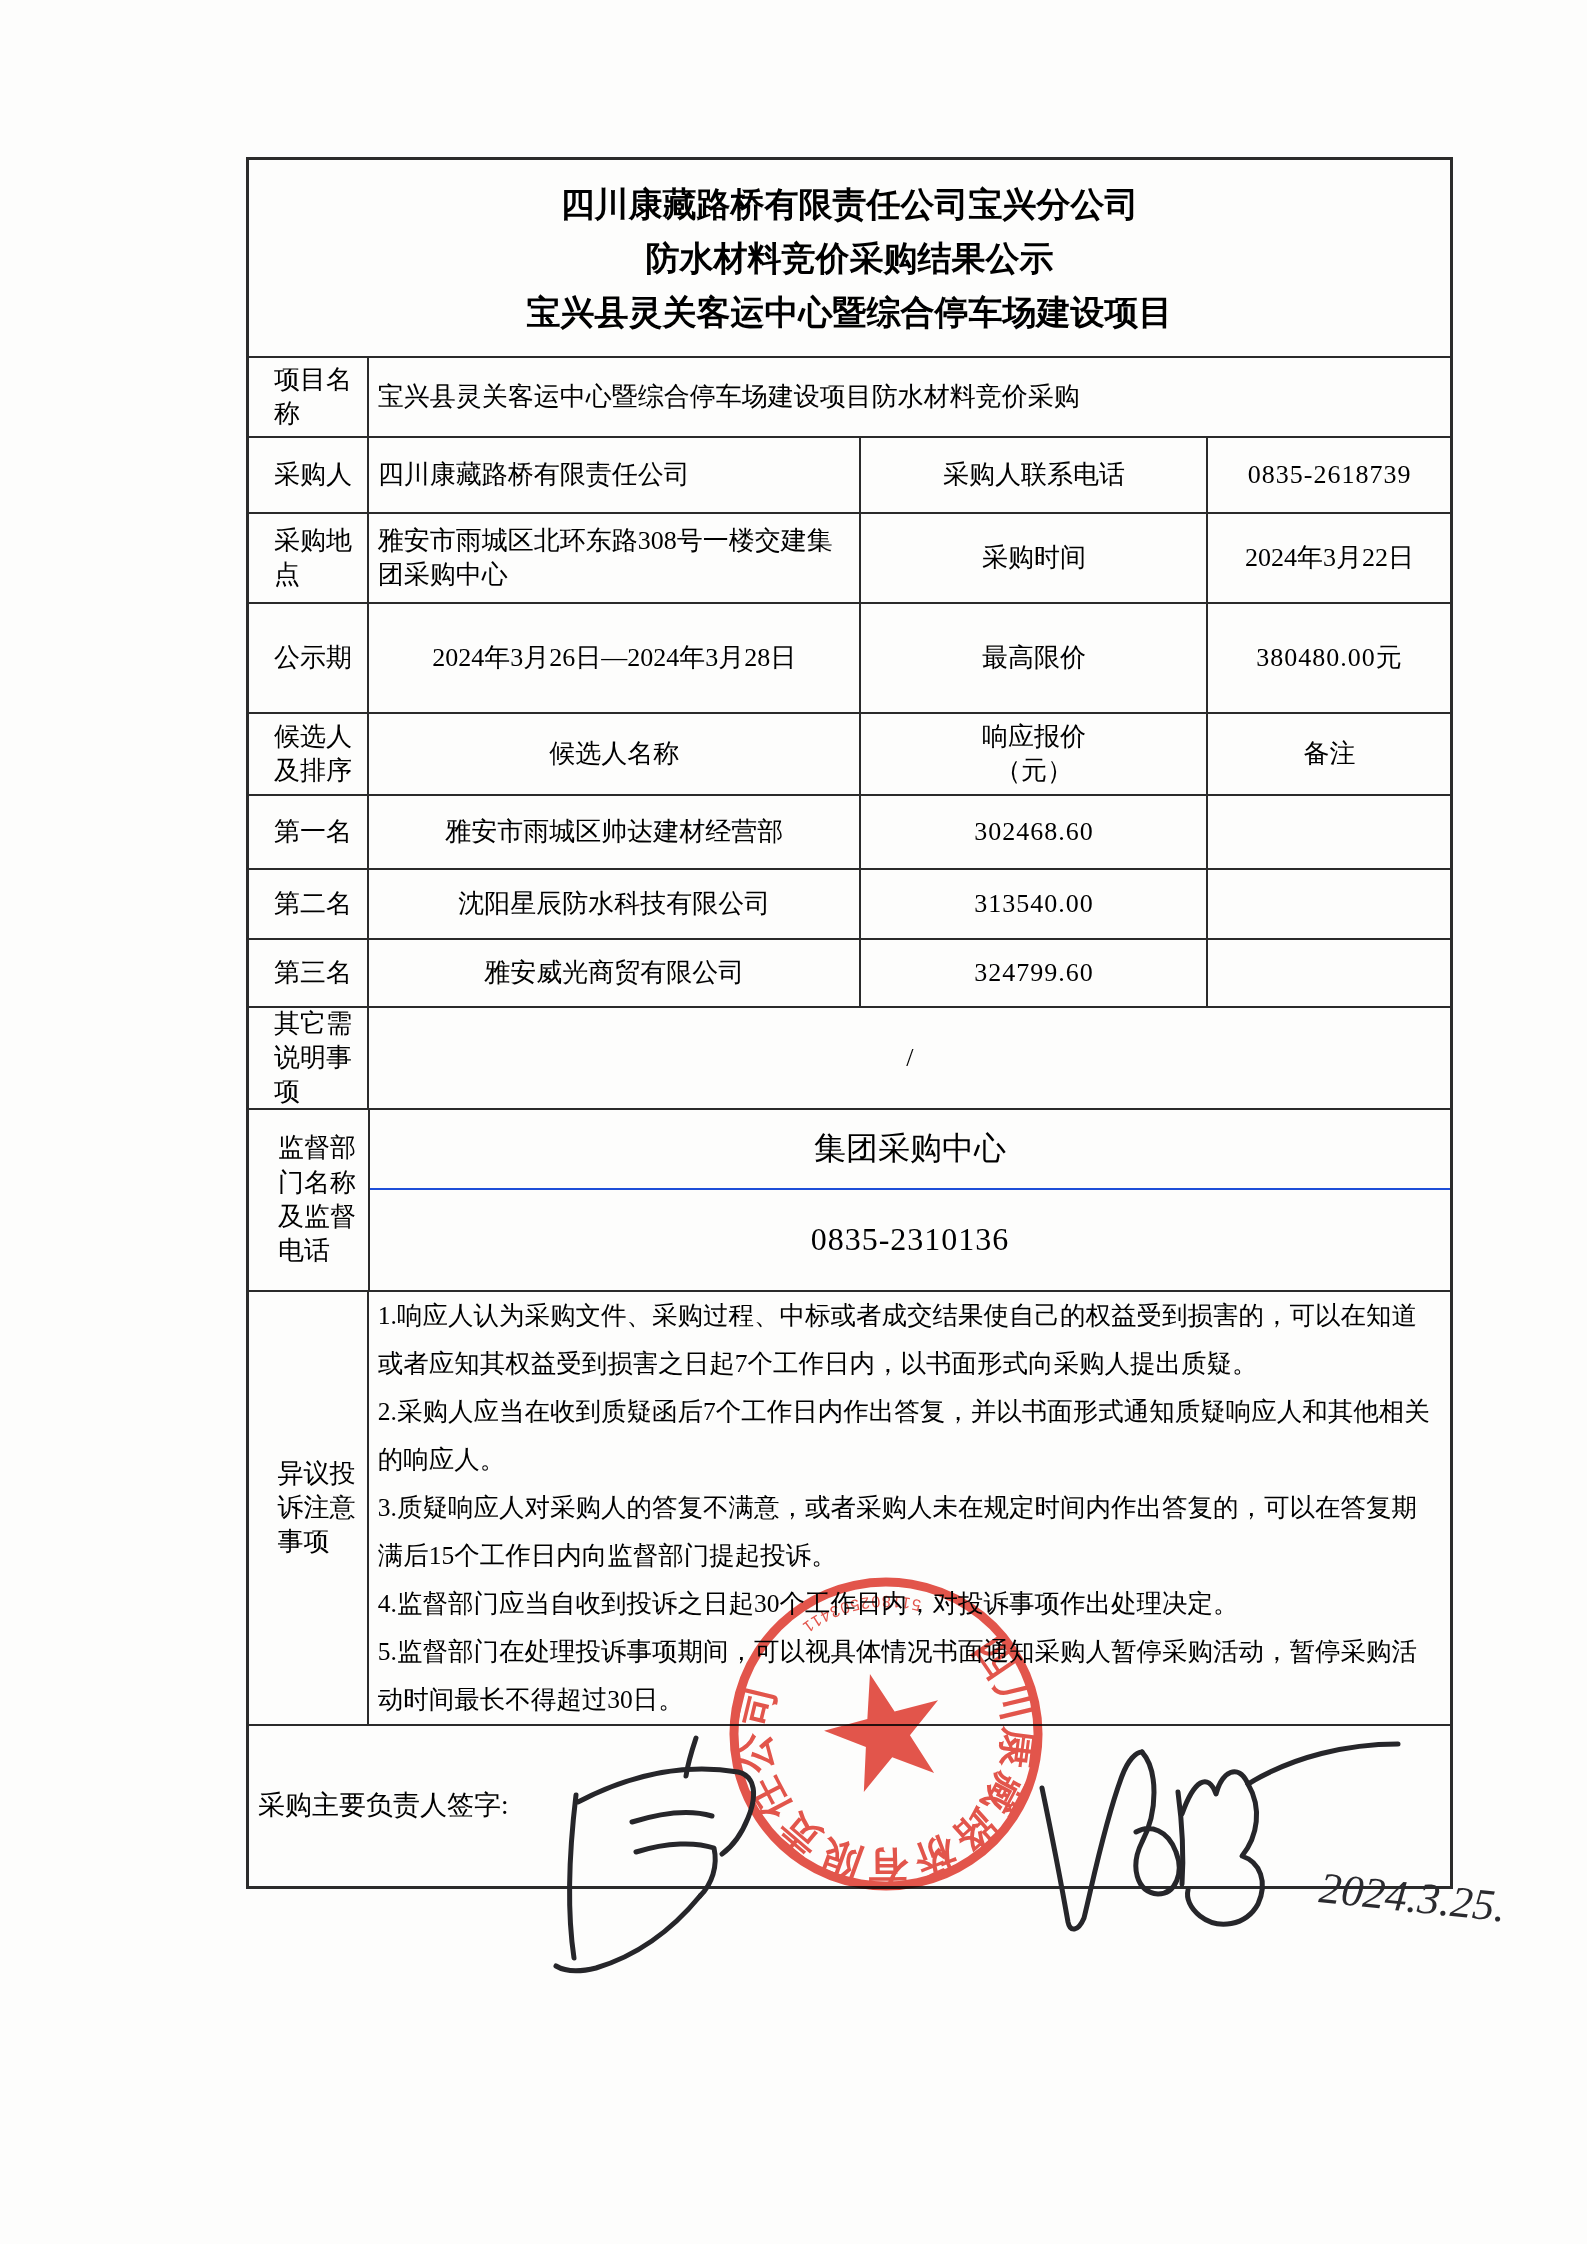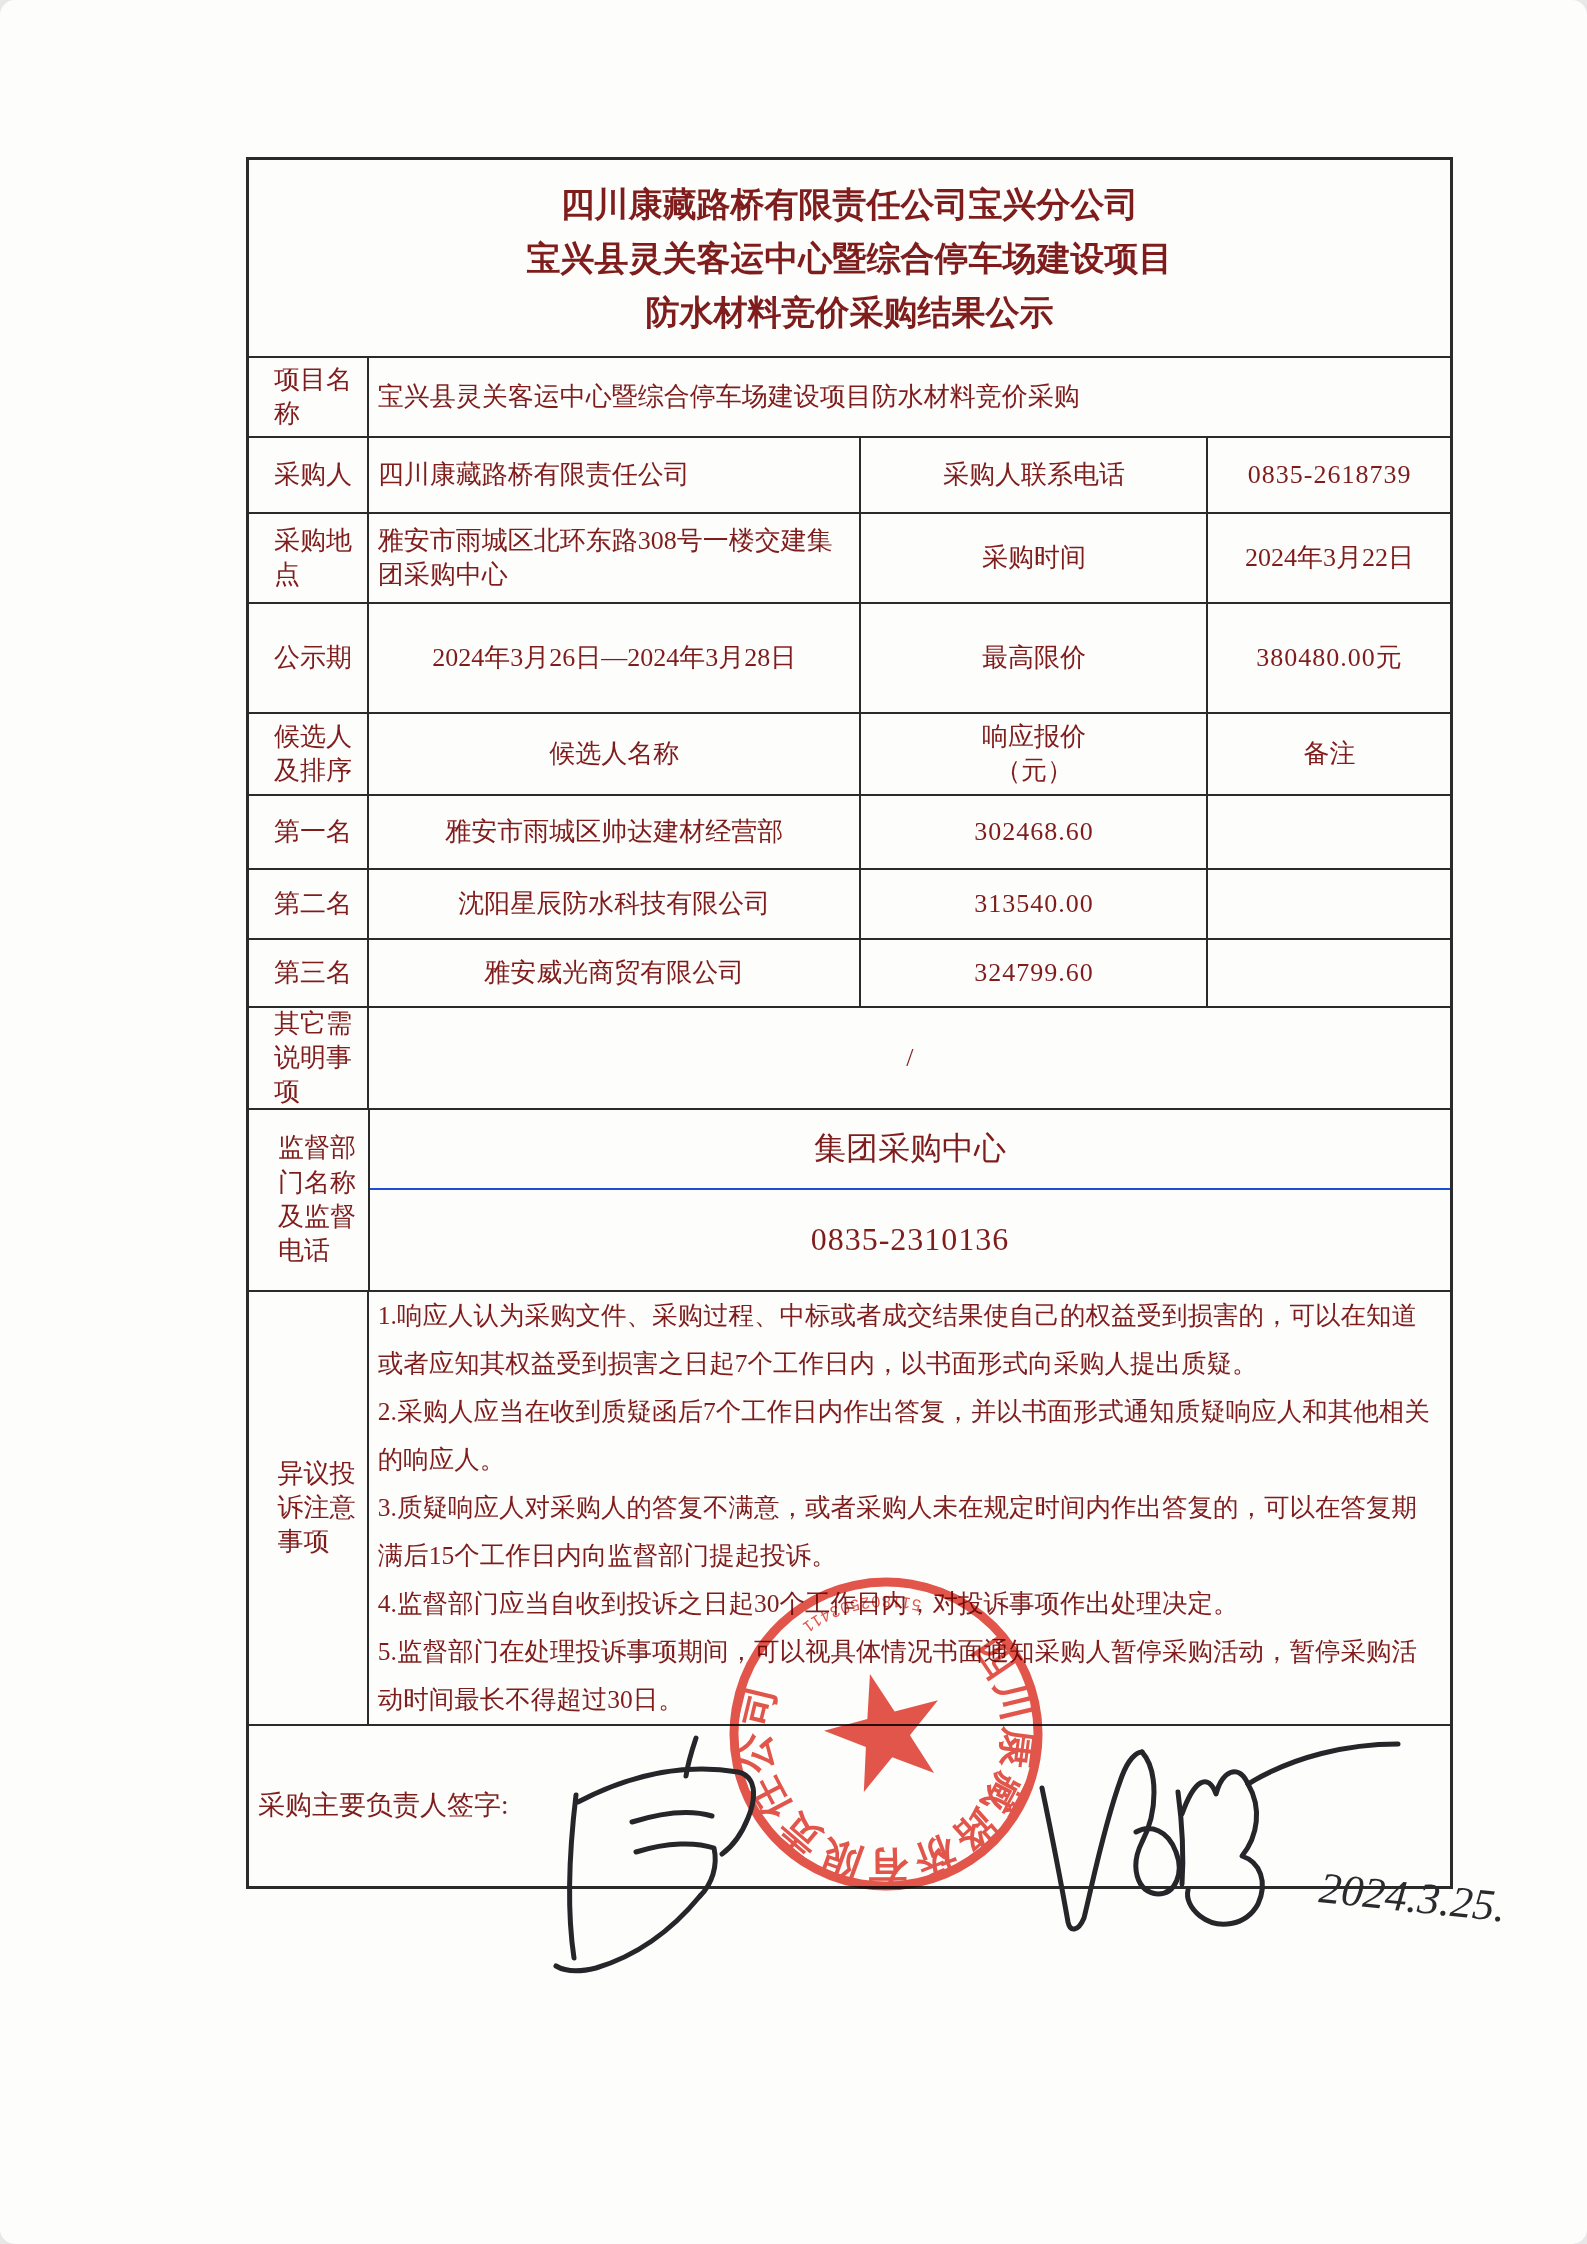--- a/index.html
+++ b/index.html
@@ -3,22 +3,21 @@
 <meta charset="utf-8">
 <style>
   html,body{margin:0;padding:0;background:#e8e8e8;}
   .page{
     position:relative;
     width:1587px;height:2244px;
     background:#fdfdfc;
     margin:0 auto;
     overflow:hidden;
     font-family:"Liberation Serif","DejaVu Serif",serif;
-    color:#7f1d1d;
-    border-radius:15px;
+    color:#000000;
   }
   .tbl{
     position:absolute;left:246px;top:157px;width:1207px;
     border:3px solid #2b2b2b;
     box-sizing:border-box;
     background:transparent;
   }
   .tr{display:flex;border-top:2px solid #2b2b2b;}
   .tr.first{border-top:none;}
   .td{
@@ -56,22 +55,22 @@
 </head>
 <body>
 
 <div class="page">
 
   <div class="tbl">
 
     <div class="tr first" style="height:196px">
       <div class="td full title-cell">
         <div>四川康藏路桥有限责任公司宝兴分公司</div>
+        <div>防水材料竞价采购结果公示</div>
         <div>宝兴县灵关客运中心暨综合停车场建设项目</div>
-        <div>防水材料竞价采购结果公示</div>
       </div>
     </div>
 
     <div class="tr" style="height:78px">
       <div class="td cA left pre">项目名
 称</div>
       <div class="td rest left">宝兴县灵关客运中心暨综合停车场建设项目防水材料竞价采购</div>
     </div>
 
     <div class="tr" style="height:74px">

